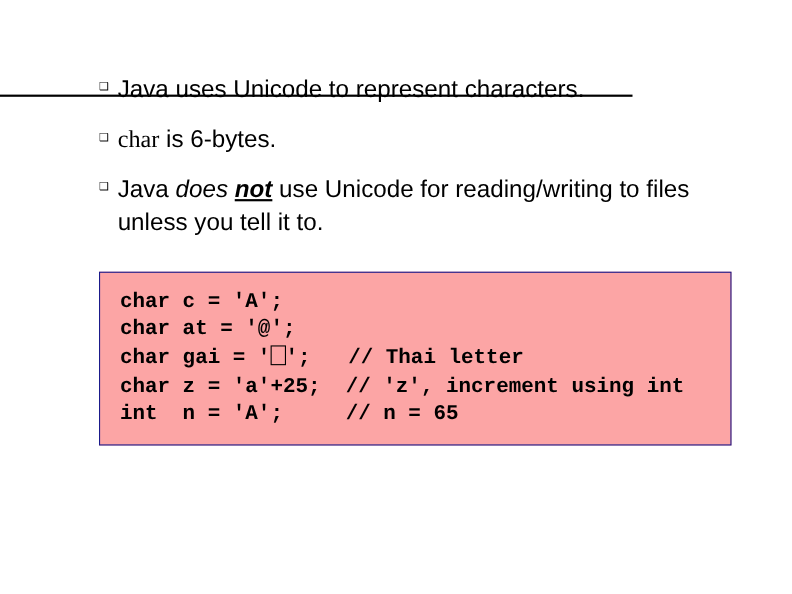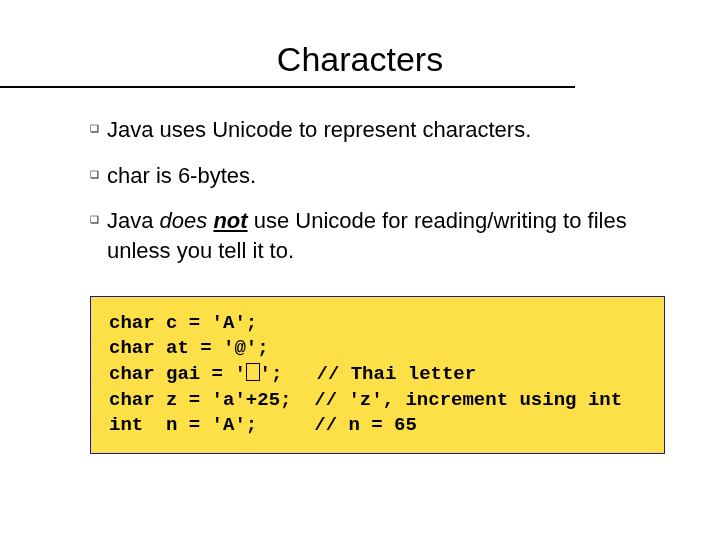--- a/index.html
+++ b/index.html
@@ -45,26 +45,26 @@
     margin-bottom: 16px;
   }
   .bullet .sq {
     font-size: 10px;
     margin-right: 8px;
     margin-top: 9px;
     line-height: 1;
     display: inline-block;
   }
   .bullet .txt { flex: 1; }
-  .mono { font-family: Liberation Sans, sans-serif; }
+  .mono { font-family: Liberation Serif, serif; }
   .italic { font-style: italic; text-align: right; }
   .underline { text-decoration: underline; font-weight: bold; }
   .codebox {
     margin: 30px 0 0 0;
-    background: #fde047;
+    background: #fca5a5;
     border: 1.5px solid #1a1a8a;
     padding: 14px 18px;
     font-family: "Courier New", Courier, monospace;
     font-size: 19px;
     line-height: 1.35;
     white-space: pre;
     color: #000;
     font-weight: bold;
   }
   .tofu {
@@ -74,21 +74,20 @@
     border: 1.6px solid #000;
     vertical-align: -0.12em;
     box-sizing: border-box;
   }
 </style>
 </head>
 <body>
 
 <div class="slide">
 
-  <div class="title">Characters</div>
   <div class="rule"></div>
 
   <div class="content">
 
     <div class="bullet">
       <span class="sq">❑</span>
       <span class="txt">Java uses Unicode to represent characters.</span>
     </div>
 
     <div class="bullet">

